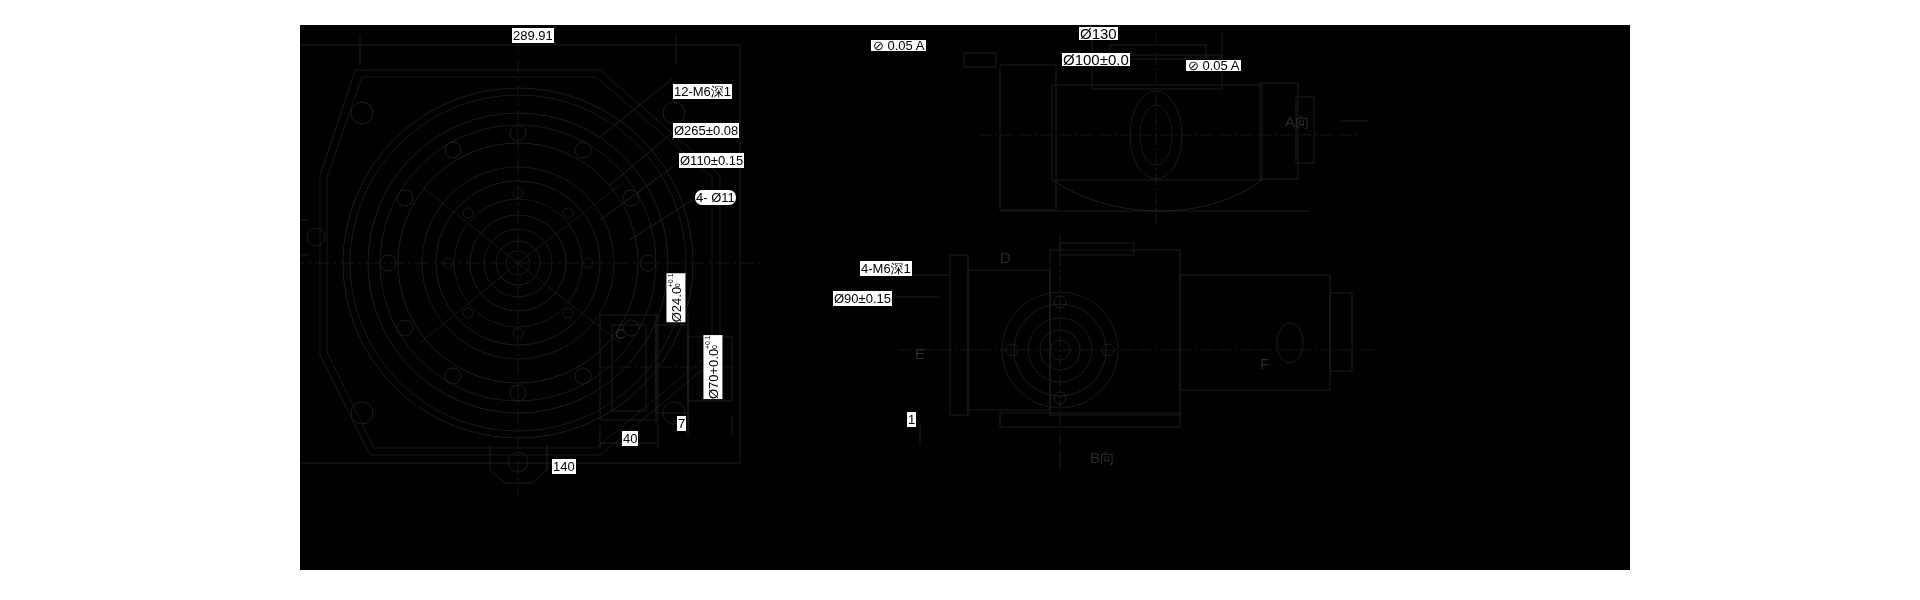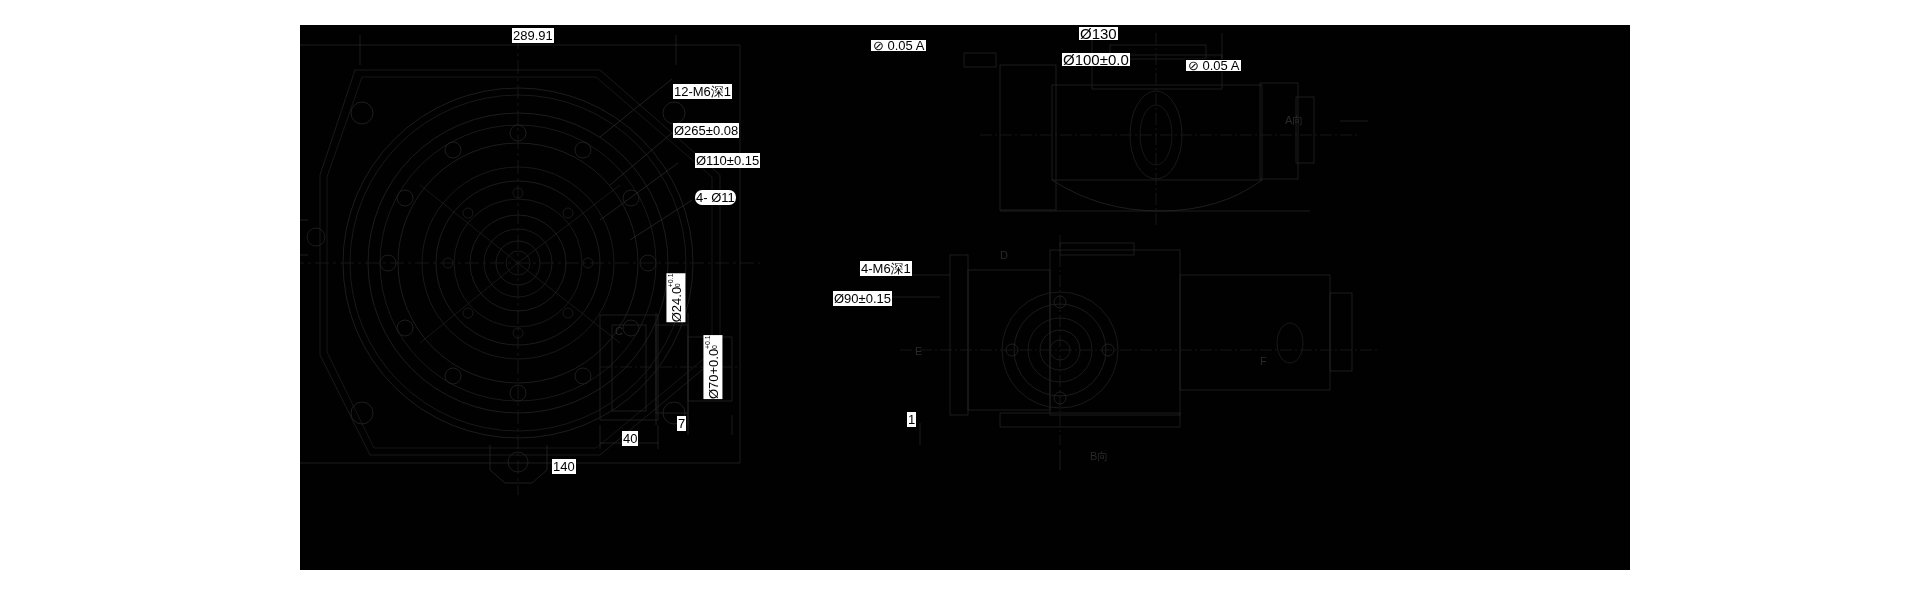--- a/index.html
+++ b/index.html
@@ -69,21 +69,21 @@
     color: #000000;
     font-size: 13px;
     line-height: 11px;
     border: 1px solid #000;
     white-space: nowrap;
     padding: 0 2px;
   }
   .faint {
     position: absolute;
     color: #2a2a2a;
-    font-size: 11px;
+    font-size: 15px;
     white-space: nowrap;
   }
 </style>
 </head>
 <body>
 
 <div id="canvas">
 
   <div id="viewport">
 
@@ -239,21 +239,21 @@
           <line x1="640" y1="272" x2="556" y2="272"></line>
           <line x1="620" y1="398" x2="620" y2="420"></line>
           <line x1="760" y1="425" x2="760" y2="445"></line>
         </g>
       </g>
     </svg>
 
     <div class="dim" style="left:212px; top:3px;">289.91</div>
     <div class="dim" style="left:373px; top:43px;margin-top:16px;">12-M6深1</div>
     <div class="dim" style="left:373px; top:98px;">Ø265±0.08</div>
-    <div class="dim" style="left:379px; top:128px;margin-left:16px;">Ø110±0.15</div>
+    <div class="dim" style="left:379px; top:128px;">Ø110±0.15</div>
     <div class="dim" style="left:395px; top:165px;border-radius:7px;">4- Ø11</div>
     <div class="dim" style="left:252px; top:434px;">140</div>
     <div class="dim" style="left:322px; top:406px;">40</div>
     <div class="dim" style="left:377px; top:391px;">7</div>
 
     <div class="dim vert" style="left:366px; top:248px;">
       <span>Ø24.0</span><span class="tolstack"><span>+0.1</span><span>0</span></span>
     </div>
 
     <div class="dim vert" style="left:403px; top:310px;">

